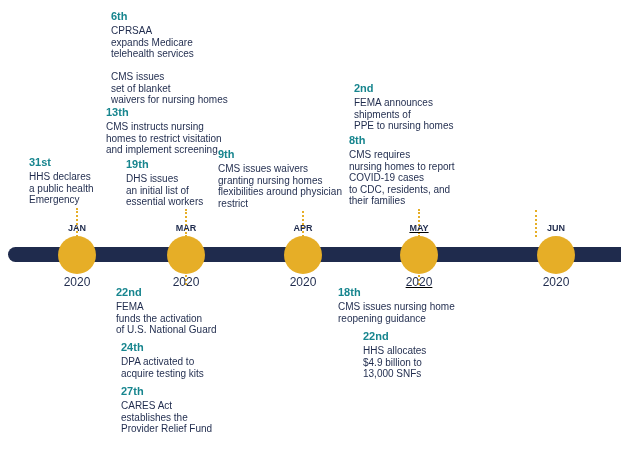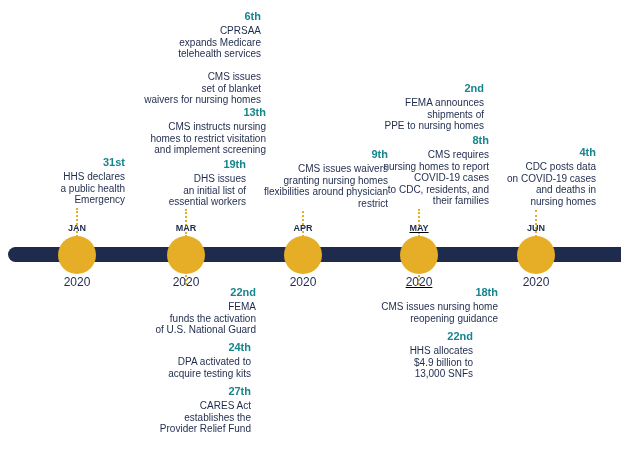--- a/index.html
+++ b/index.html
@@ -50,21 +50,21 @@
     line-height: 9px;
   }
   .connector {
     position: absolute;
     width: 0;
     border-left: 2px dotted var(--connector, #e6ae27);
     z-index: 1;
   }
   .event {
     position: absolute;
-    text-align: right;
+    text-align: left;
   }
   .event-date {
     font-size: 11px;
     font-weight: bold;
     color: var(--date, #17858e);
     line-height: 13px;
     margin-bottom: 2px;
   }
   .event-text {
     font-size: 10px;
@@ -98,21 +98,21 @@
     <div class="node-year">2020</div>
   </div>
   <div class="node" style="left:284px;">
     <div class="node-month">APR</div>
     <div class="node-year">2020</div>
   </div>
   <div class="node" style="left:400px;text-decoration:underline;">
     <div class="node-month">MAY</div>
     <div class="node-year">2020</div>
   </div>
-  <div class="node" style="left:517px;">
+  <div class="node" style="left:537px;">
     <div class="node-month">JUN</div>
     <div class="node-year">2020</div>
   </div>
 
   <div class="event" style="left:29px; top:156px; width:96px;">
     <div class="event-date">31st</div>
     <div class="event-text">HHS declares
 a public health
 Emergency</div>
   </div>
@@ -159,27 +159,20 @@
 
   <div class="event" style="left:349px; top:134px; width:140px;">
     <div class="event-date">8th</div>
     <div class="event-text">CMS requires
 nursing homes to report
 COVID-19 cases
 to CDC, residents, and
 their families</div>
   </div>
 
-  <div class="event" style="left:476px; top:146px; width:120px;">
-    <div class="event-date">4th</div>
-    <div class="event-text">CDC posts data
-on COVID-19 cases
-and deaths in
-nursing homes</div>
-  </div>
 
   <div class="event" style="left:116px; top:286px; width:140px;">
     <div class="event-date">22nd</div>
     <div class="event-text">FEMA
 funds the activation
 of U.S. National Guard</div>
   </div>
 
   <div class="event" style="left:121px; top:341px; width:130px;">
     <div class="event-date">24th</div>

